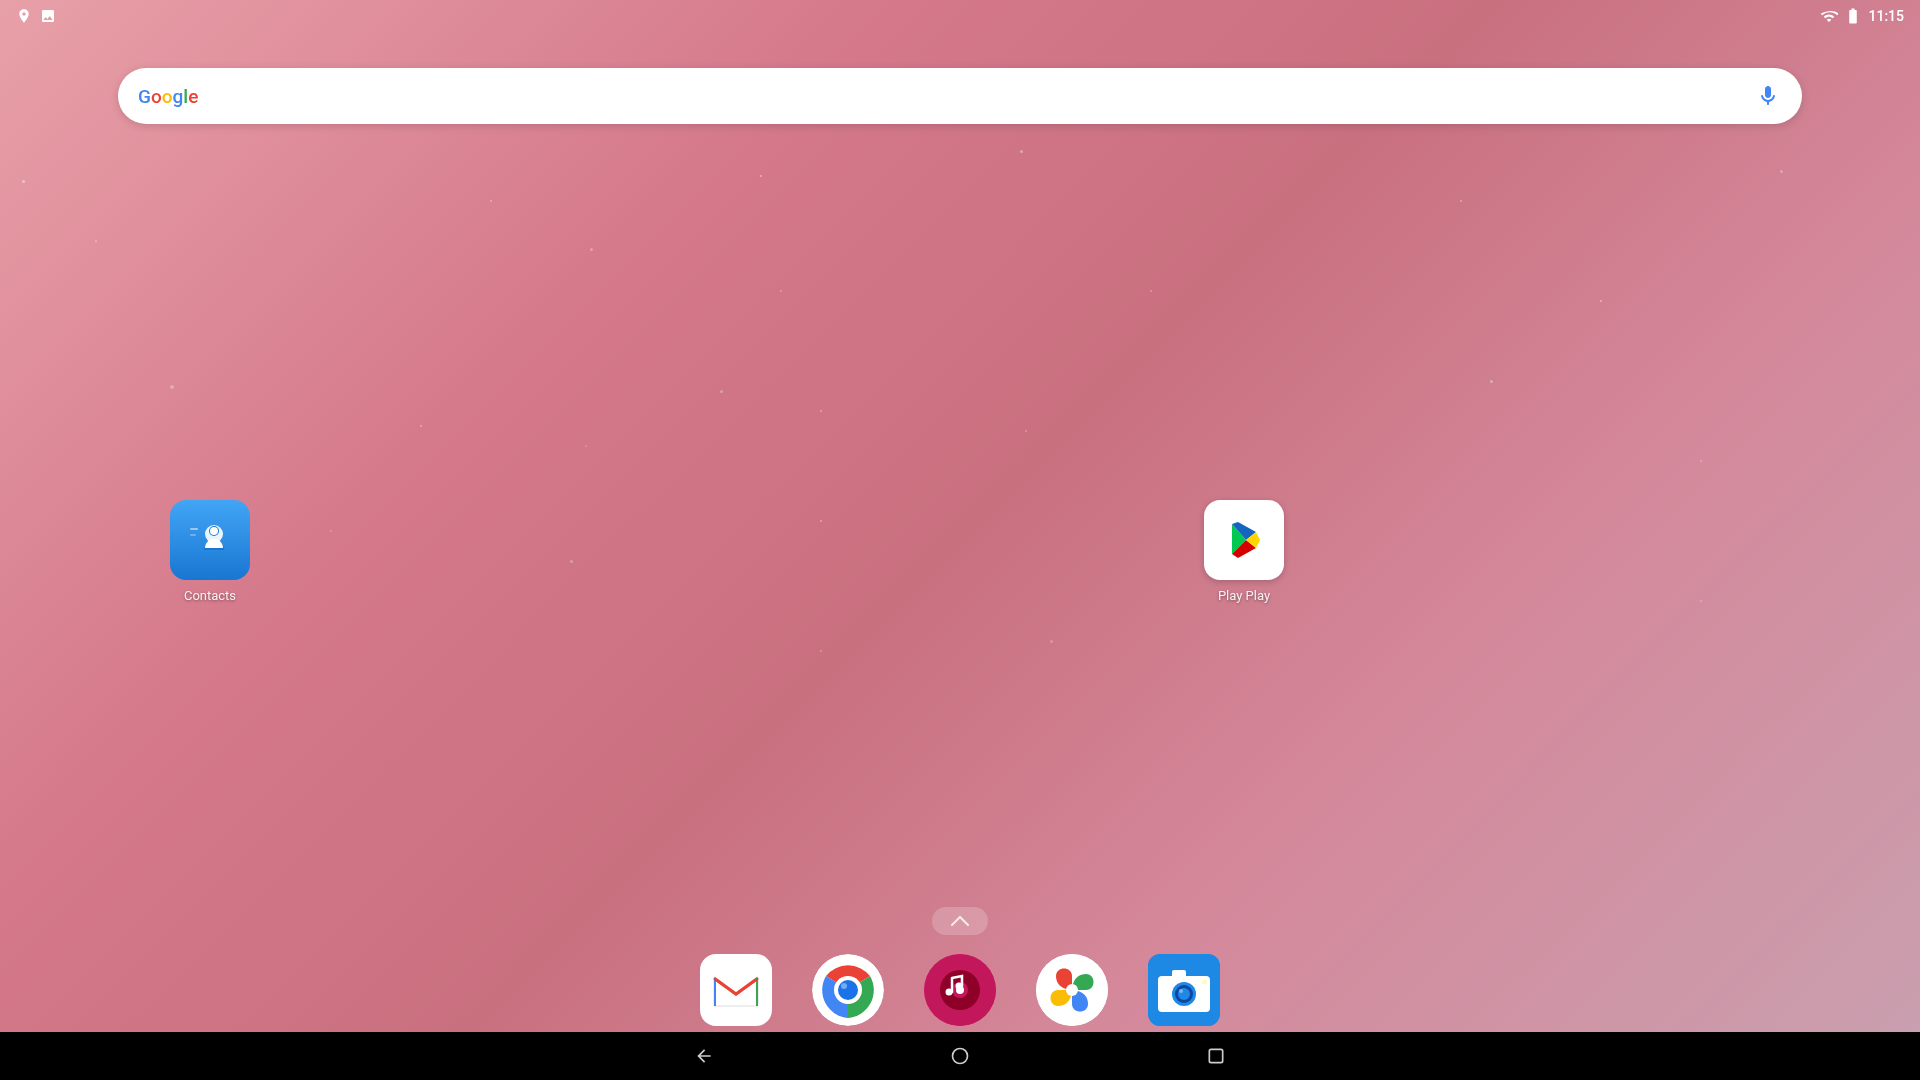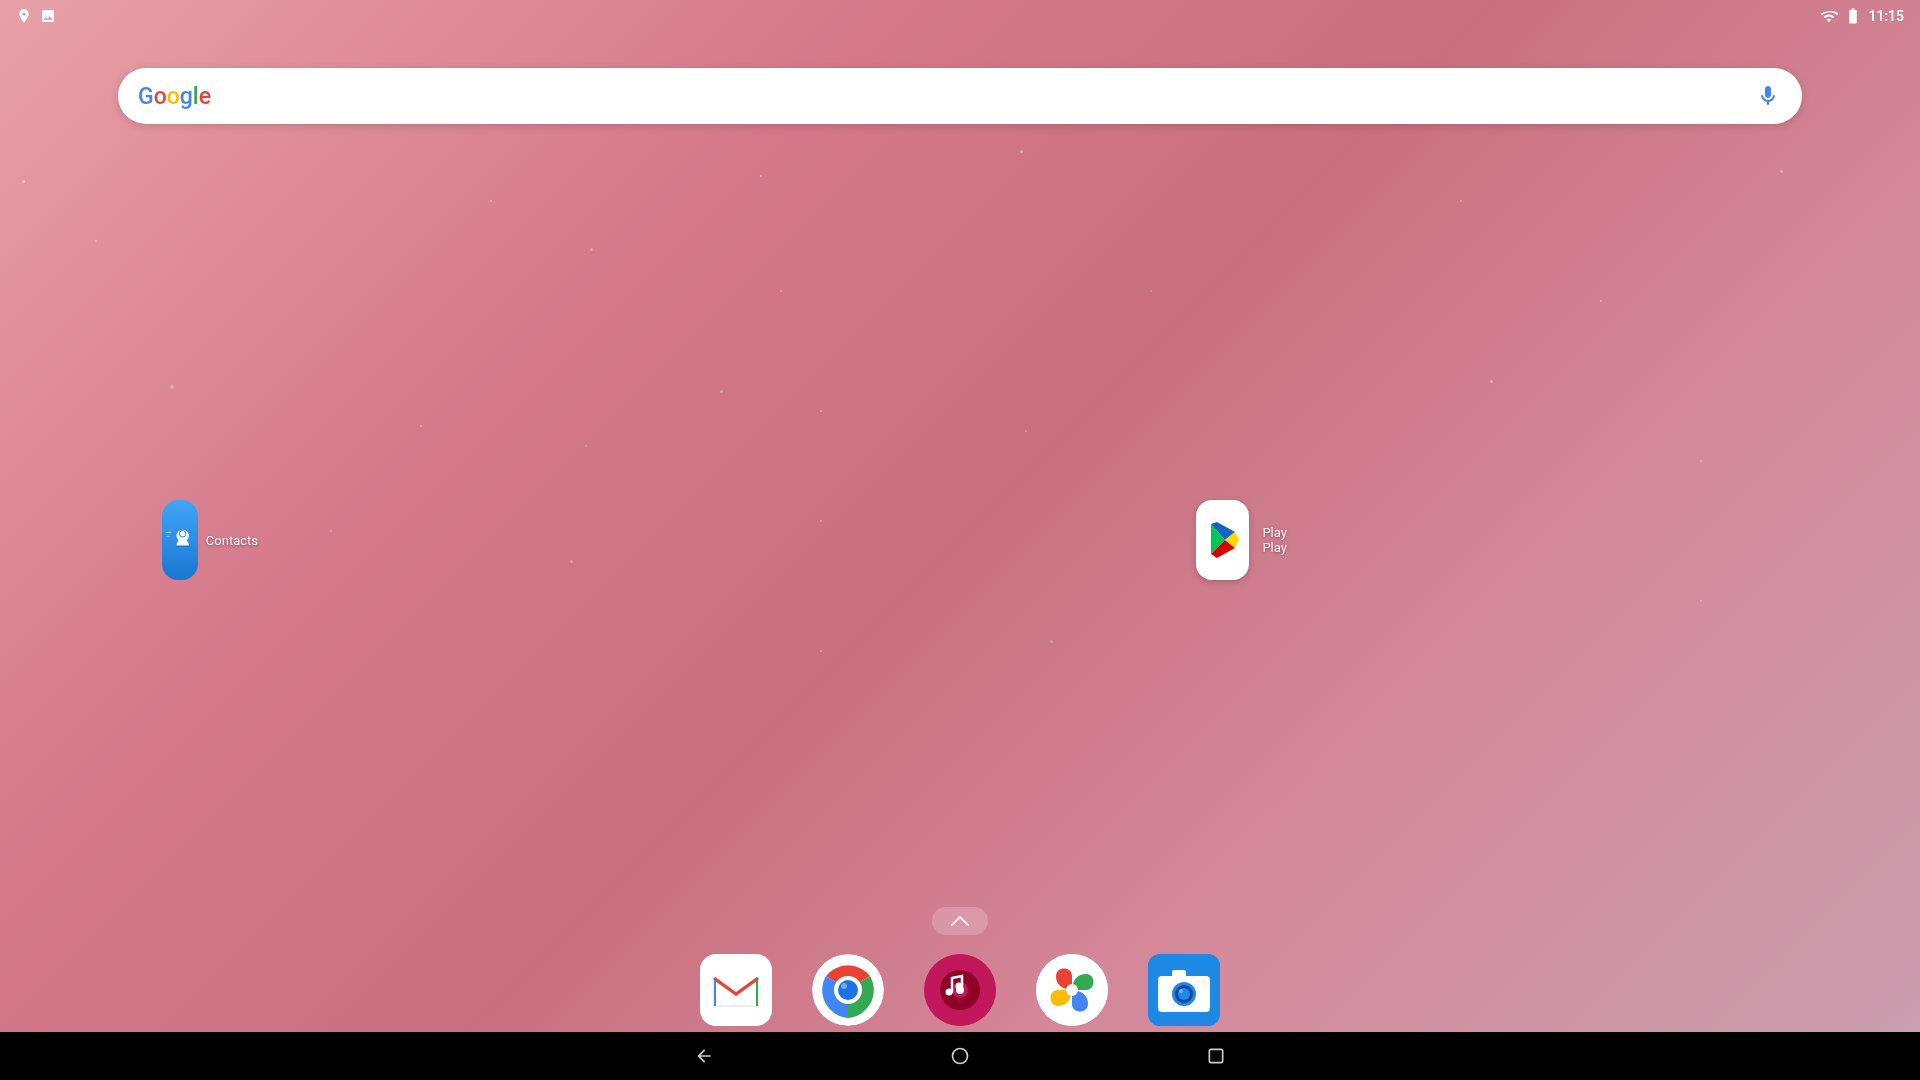--- a/index.html
+++ b/index.html
@@ -64,42 +64,42 @@
       background: white;
       border-radius: 28px;
       display: flex;
       align-items: center;
       padding: 0 20px;
       box-shadow: 0 2px 8px rgba(0,0,0,0.15);
       cursor: text;
     }
 
     .google-logo {
-      font-size: 23px;
+      font-size: 19px;
       font-weight: 500;
       margin-right: auto;
     }
 
     .google-logo .g-blue { color: #4285F4; }
     .google-logo .g-red { color: #EA4335; }
     .google-logo .g-yellow { color: #FBBC05; }
     .google-logo .g-green { color: #34A853; }
 
     .mic-icon {
       width: 28px;
       height: 28px;
       display: flex;
       align-items: center;
       justify-content: center;
     }
 
     .app-icon {
       position: absolute;
       display: flex;
-      flex-direction: row;
+      flex-direction: column;
       align-items: center;
       gap: 8px;
       cursor: pointer;
       width: 96px;
     }
 
     .app-label {
       color: rgba(255,255,255,0.9);
       font-size: 13px;
       text-align: center;

